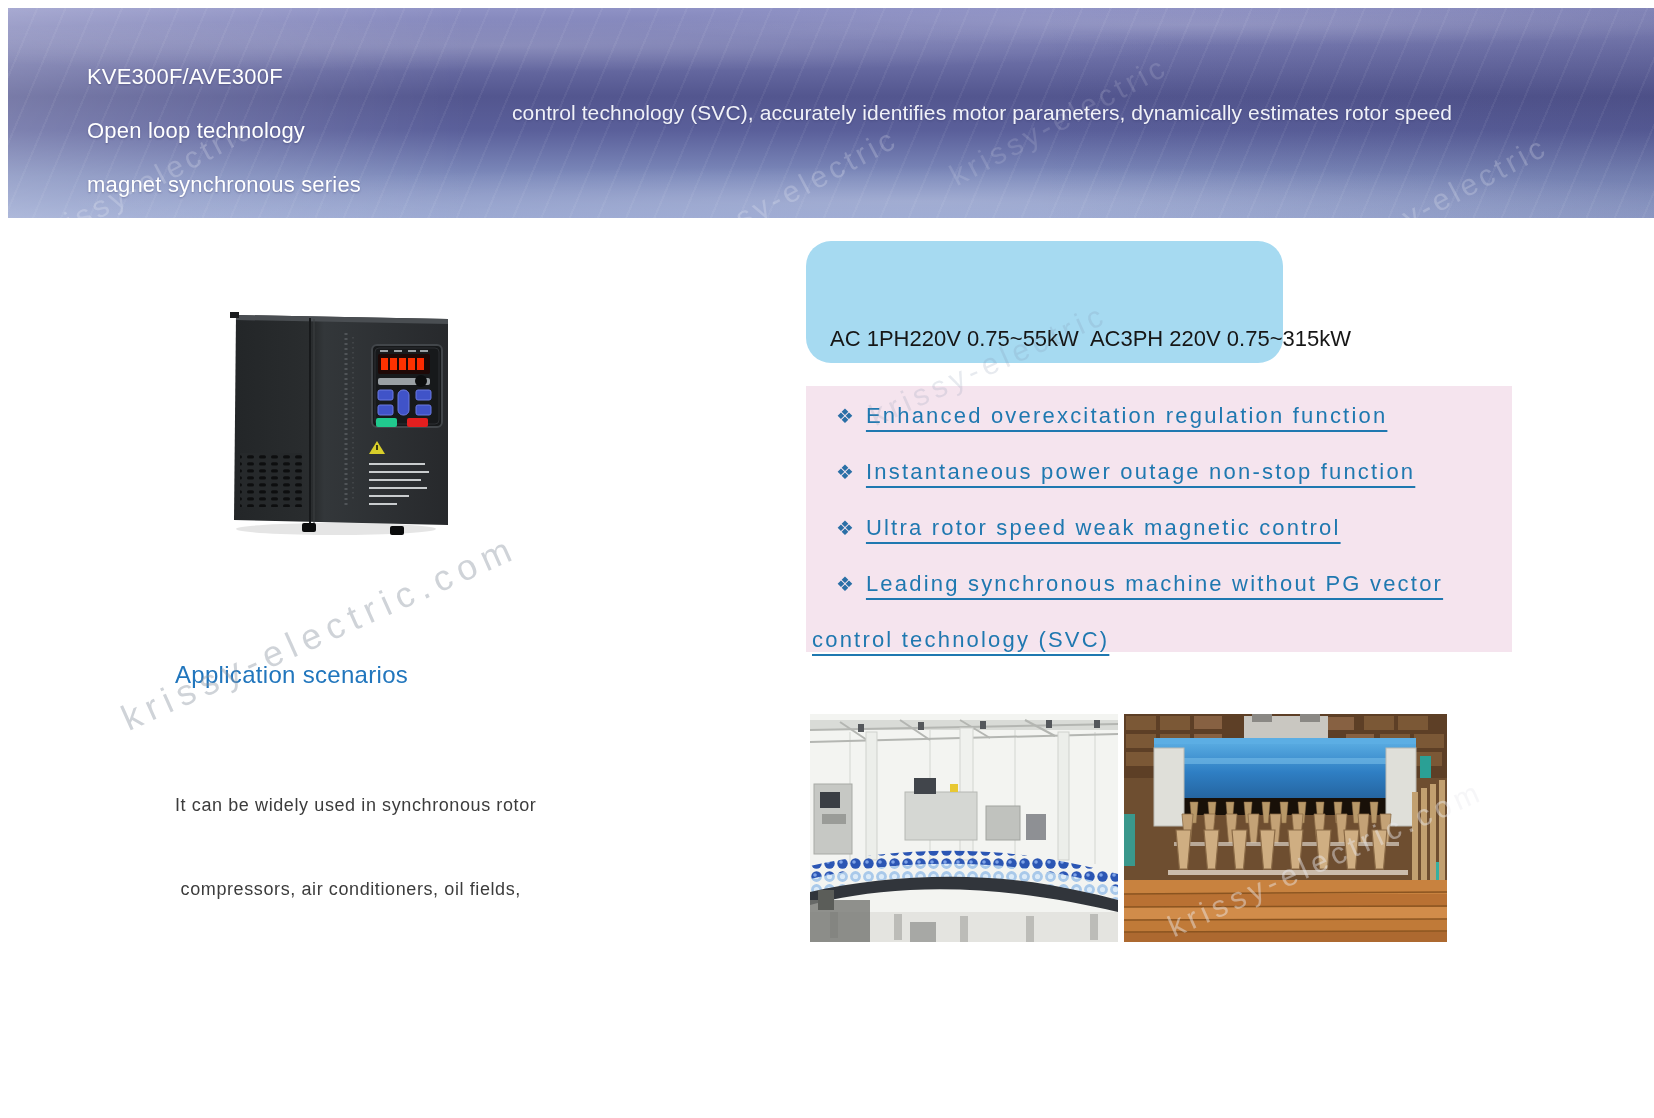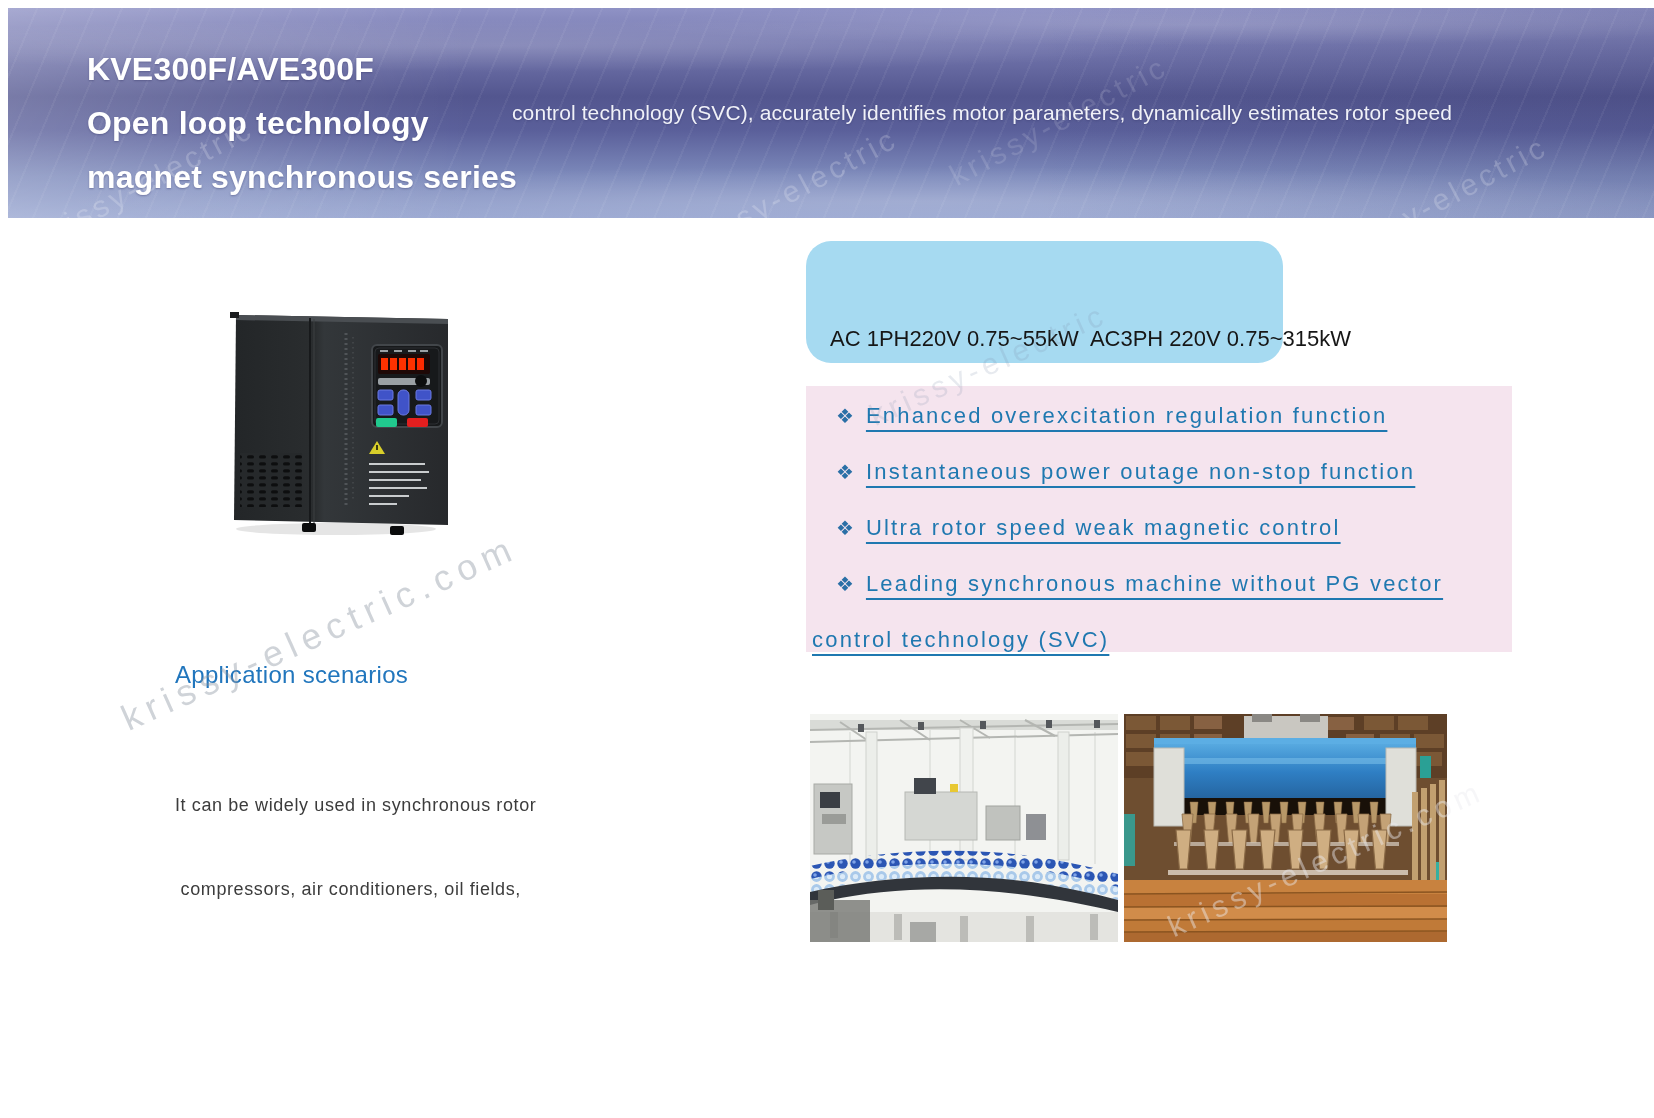--- a/index.html
+++ b/index.html
@@ -18,22 +18,22 @@
   .header::after {
     content:""; position:absolute; inset:0;
     background:
       radial-gradient(60% 18% at 30% 18%, rgba(255,255,255,0.16), rgba(255,255,255,0) 70%),
       radial-gradient(50% 14% at 72% 8%, rgba(255,255,255,0.14), rgba(255,255,255,0) 70%),
       radial-gradient(70% 22% at 55% 92%, rgba(255,255,255,0.18), rgba(255,255,255,0) 75%),
       repeating-linear-gradient(113deg, rgba(255,255,255,0.05) 0 2px, rgba(255,255,255,0) 2px 26px);
     pointer-events:none;
   }
   .header-title {
-    position:absolute; left:79px; top:34px; color:#ffffff;
-    font-size:32px; font-weight:700; line-height:54px; letter-spacing:0.2px;
+    position:absolute; left:79px; top:42px; color:#ffffff;
+    font-size:22px; font-weight:400; line-height:54px; letter-spacing:0.2px;
     text-shadow:0 1px 2px rgba(40,40,90,0.35); z-index:3;
   }
   .header-desc {
     position:absolute; left:504px; top:6px; color:#f0f1f8;
     font-size:21px; line-height:39.4px; white-space:pre; letter-spacing:0.1px;
     text-shadow:0 1px 2px rgba(40,40,90,0.3); z-index:3;
   }
   
   .wm { position:absolute; white-space:nowrap; pointer-events:none; font-weight:400; z-index:5; }
   .wm-head { color:rgba(255,255,255,0.20); font-size:30px; letter-spacing:4px; transform:rotate(-28deg); }

